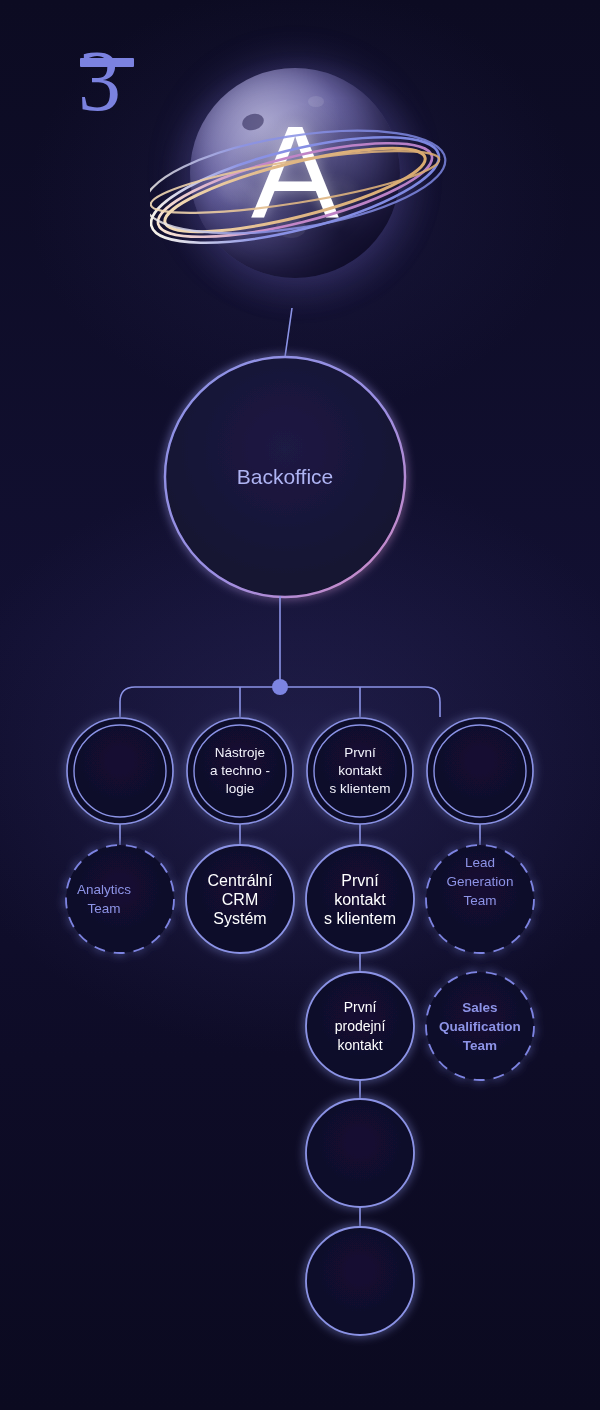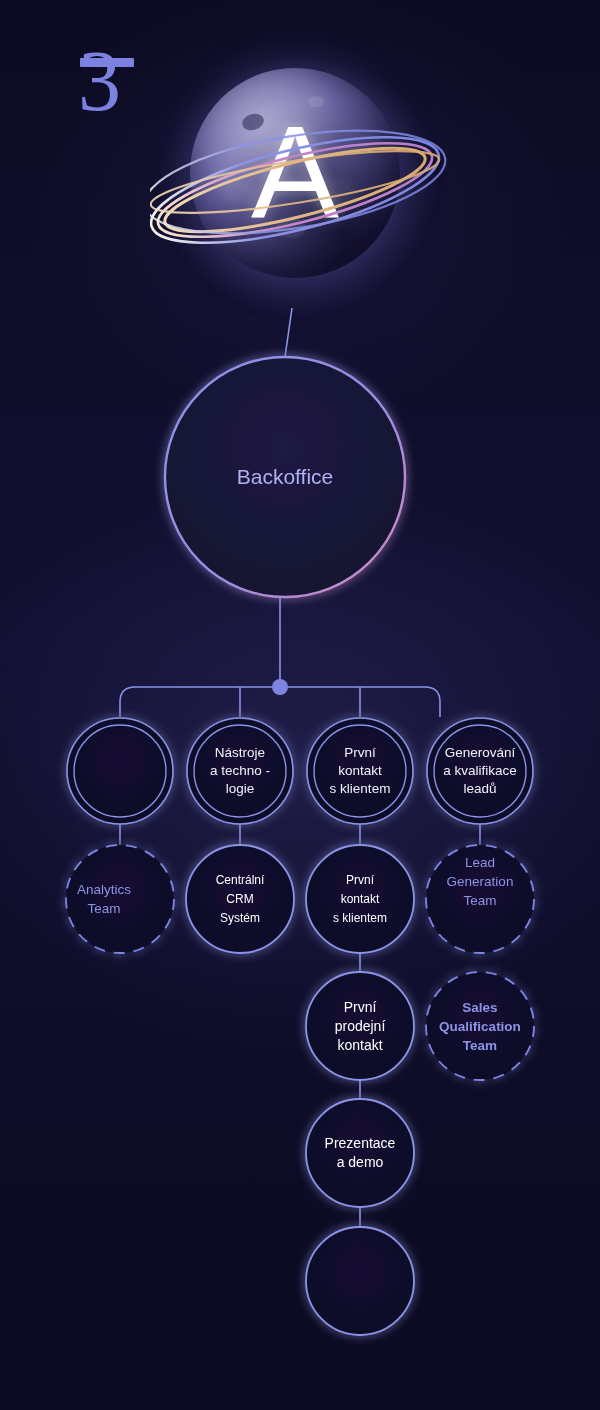--- a/index.html
+++ b/index.html
@@ -61,21 +61,21 @@
   
   .node-label{
     position:absolute;display:flex;align-items:center;justify-content:center;
     text-align:center;pointer-events:none;white-space:pre-line;
   }
   .lbl-backoffice{
     left:165px;top:357px;width:240px;height:240px;
     color:#aeb3f2;font-size:21px;line-height:26px;text-align:center;
   }
   .lbl-r1{width:108px;height:108px;color:#f2f2fb;font-size:13.5px;line-height:18px;}
-  .lbl-r2-solid{width:108px;height:108px;color:#ffffff;font-size:12px;line-height:19px;}
+  .lbl-r2-solid{width:108px;height:108px;color:#ffffff;font-size:16px;line-height:19px;}
   .lbl-r2-dash{width:108px;height:108px;color:#8d93e6;font-size:13.5px;line-height:19px;}
   .lbl-chain{width:108px;height:108px;color:#ffffff;font-size:14px;line-height:19px;}
 </style>
 </head>
 <body>
 
 <div id="stage">
 
   <div class="step-num">
     <span class="bar"></span>
@@ -199,39 +199,34 @@
   </svg>
 
   <div class="node-label lbl-backoffice">Backoffice</div>
 
   <div class="node-label lbl-r1" style="left:186px;top:717px;">Nástroje
 a techno -
 logie</div>
   <div class="node-label lbl-r1" style="left:306px;top:717px;">První
 kontakt
 s klientem</div>
-  <div class="node-label lbl-r1" style="left:426px;top:717px;">Generování
-a kvalifikace
-leadů</div>
 
   <div class="node-label lbl-r2-dash" style="left:50px;top:845px;">Analytics
 Team</div>
   <div class="node-label lbl-r2-solid" style="left:186px;top:845px;">Centrální
 CRM
 Systém</div>
   <div class="node-label lbl-r2-solid" style="left:306px;top:845px;">První
 kontakt
 s klientem</div>
   <div class="node-label lbl-r2-dash" style="left:426px;top:827px;">Lead
 Generation
 Team</div>
 
   <div class="node-label lbl-chain" style="left:306px;top:972px;">První
 prodejní
 kontakt</div>
   <div class="node-label lbl-r2-dash" style="left:426px;top:972px;font-weight:bold;">Sales
 Qualification
 Team</div>
 
-  <div class="node-label lbl-chain" style="left:306px;top:1099px;">Prezentace
-a demo</div>
 
 </div>
 
 </body></html>

